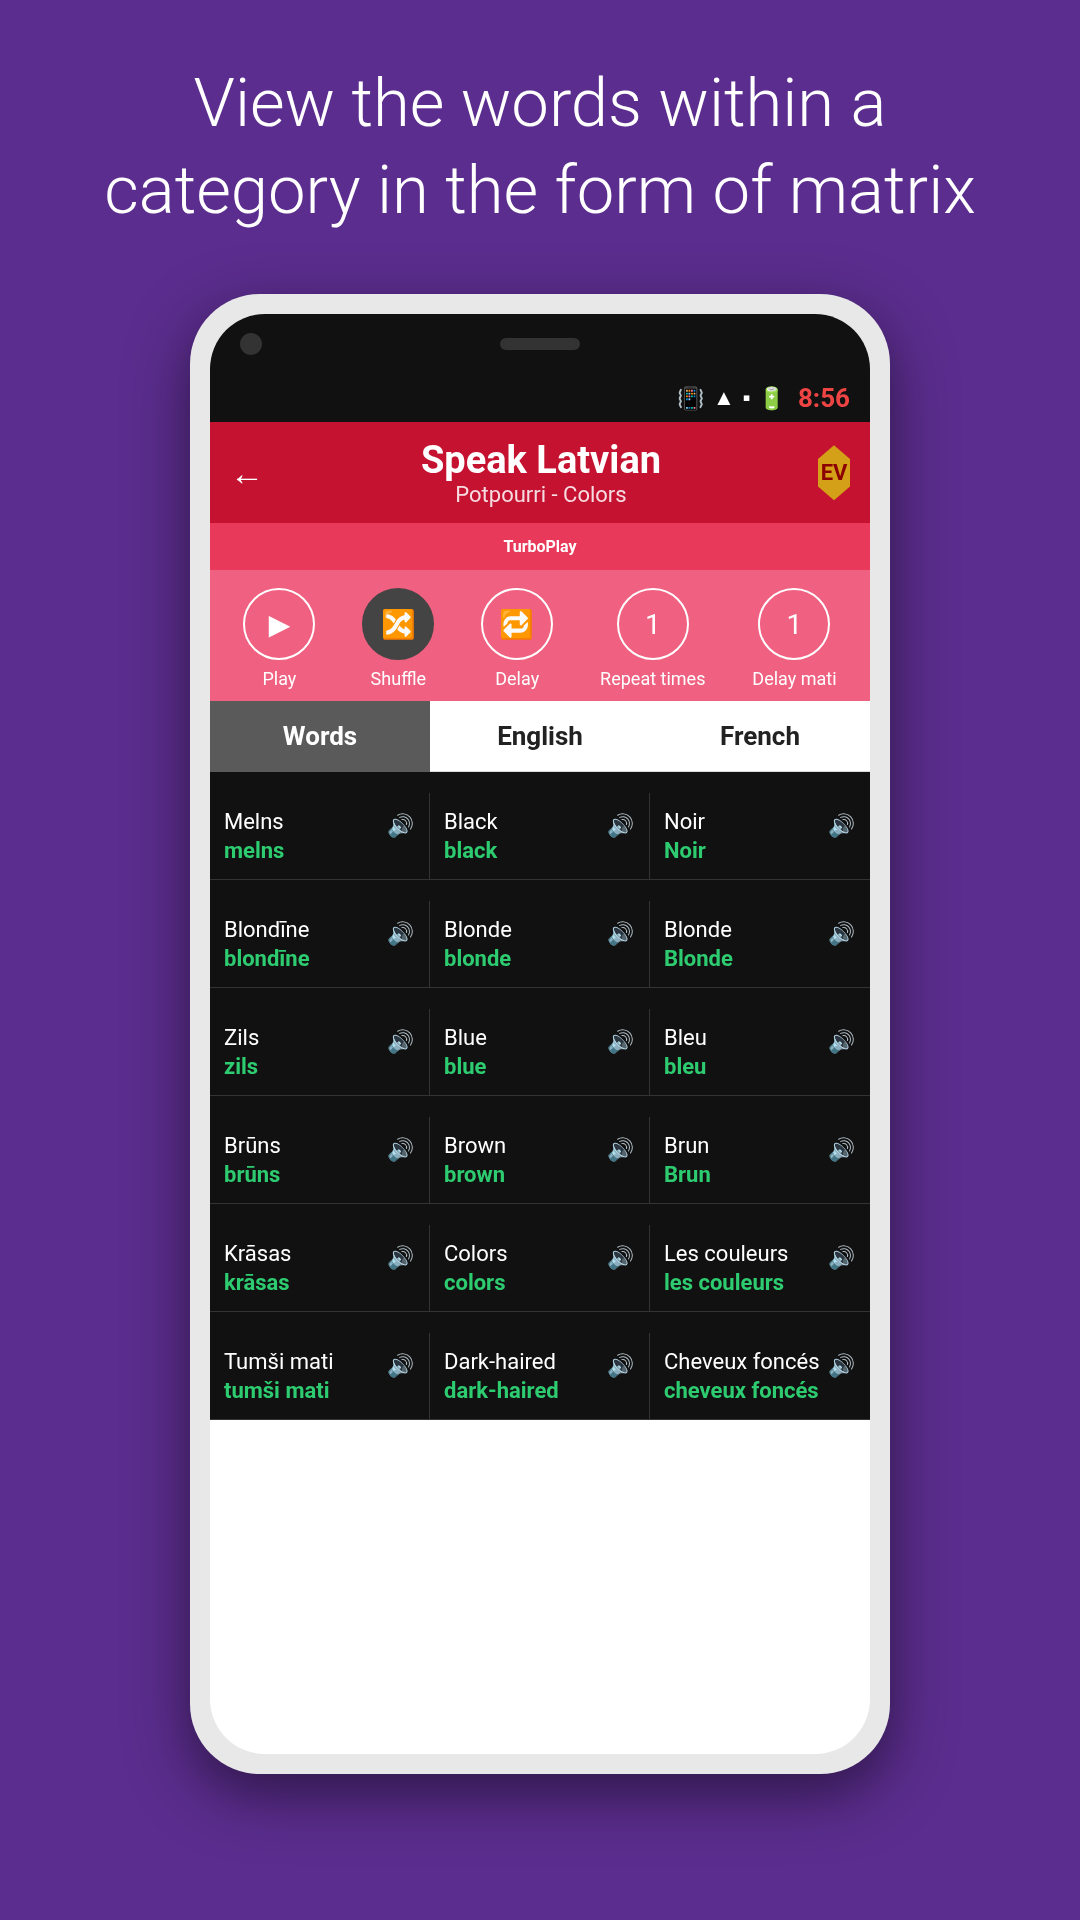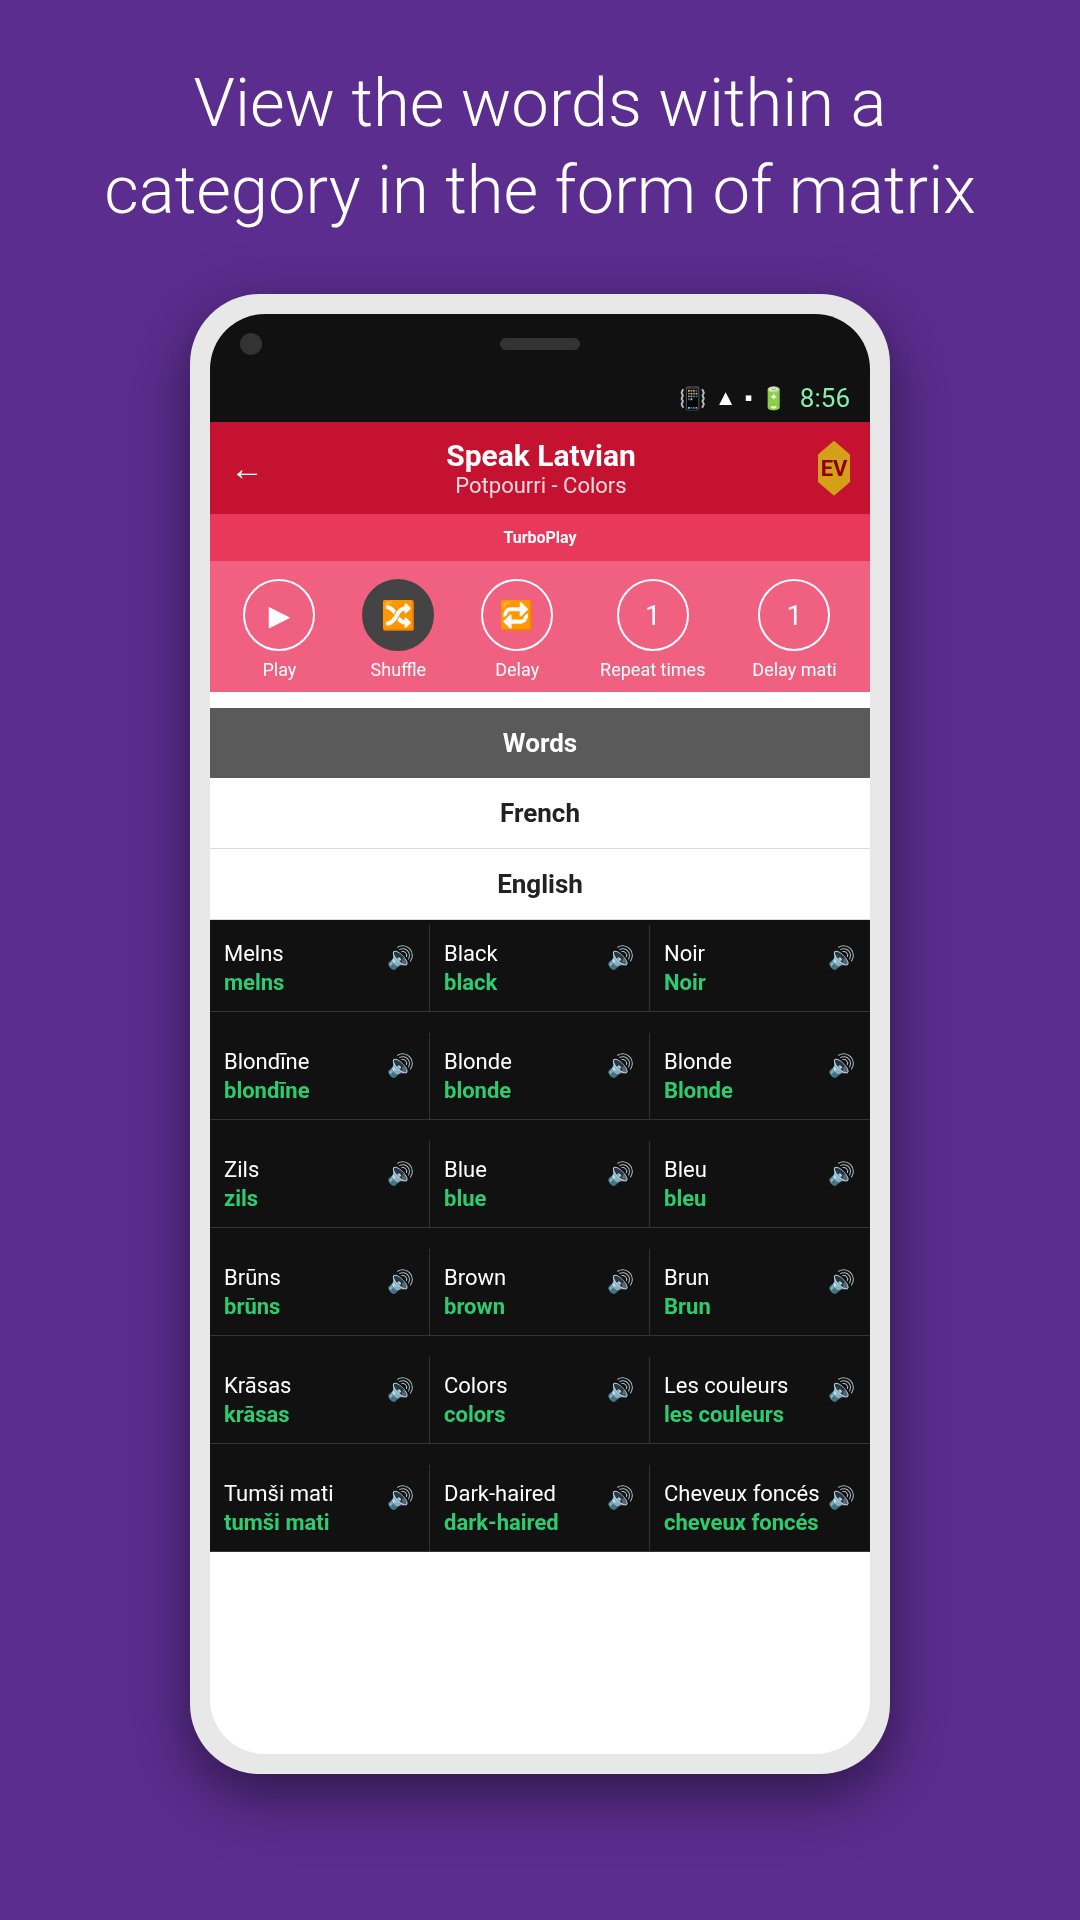--- a/index.html
+++ b/index.html
@@ -83,42 +83,42 @@
 
     .status-icons {
       display: flex;
       align-items: center;
       gap: 8px;
       color: white;
       font-size: 22px;
     }
 
     .status-time {
-      color: #86efac;
+      color: #ef4444;
       font-size: 26px;
-      font-weight: normal;
+      font-weight: bold;
     }
 
     .app-bar {
       background: #c41230;
       padding: 16px 20px;
       display: flex;
       align-items: center;
       justify-content: space-between;
       flex-shrink: 0;
     }
 
     .app-bar-title {
       text-align: center;
       flex: 1;
     }
 
     .app-title-main {
       color: white;
-      font-size: 30px;
+      font-size: 38px;
       font-weight: bold;
     }
 
     .app-title-sub {
       color: rgba(255,255,255,0.85);
       font-size: 22px;
     }
 
     .back-icon {
       color: white;
@@ -193,23 +193,23 @@
 
     .table-container {
       flex: 1;
       overflow-y: auto;
       display: flex;
       flex-direction: column;
     }
 
     .table-header {
       display: grid;
-      grid-template-columns: 1fr;
+      grid-template-columns: 1fr 1fr 1fr;
       position: sticky;
-      top: 16px;
+      top: 0;
       z-index: 10;
       flex-shrink: 0;
     }
 
     .th-words {
       background: #5a5a5a;
       color: white;
       font-size: 26px;
       font-weight: bold;
       padding: 20px 16px;
@@ -335,22 +335,22 @@
           <span>1</span>
         </div>
         <span class="control-label">Delay mati</span>
       </div>
     </div>
 
     <div class="table-container">
 
       <div class="table-header">
         <div class="th-words">Words</div>
+        <div class="th-lang">English</div>
         <div class="th-lang">French</div>
-        <div class="th-lang">English</div>
       </div>
 
       <div id="table-body">
           <div class="table-row">
     <div class="cell">
       <div class="cell-content">
         <span class="word-native">Melns</span>
         <span class="word-translation">melns</span>
       </div>
       <span class="sound-icon">🔊</span>

